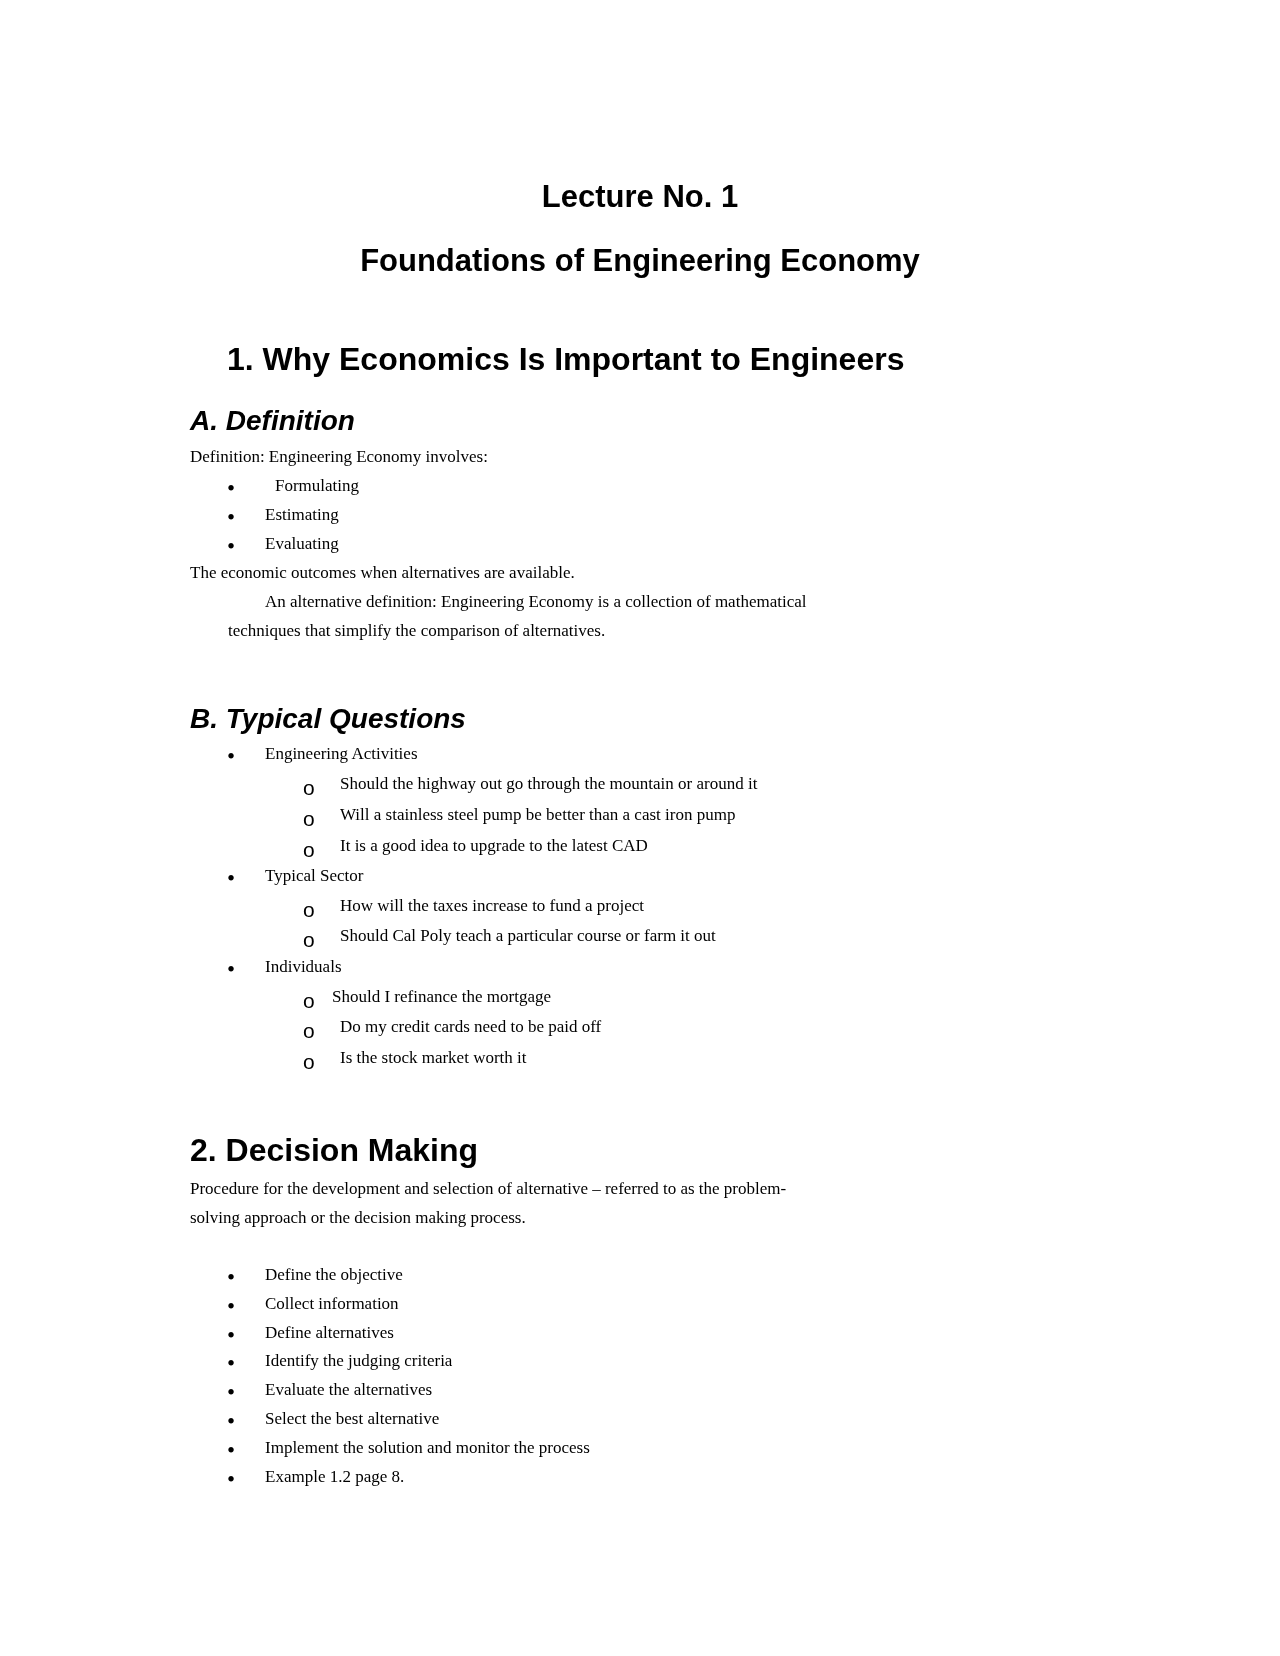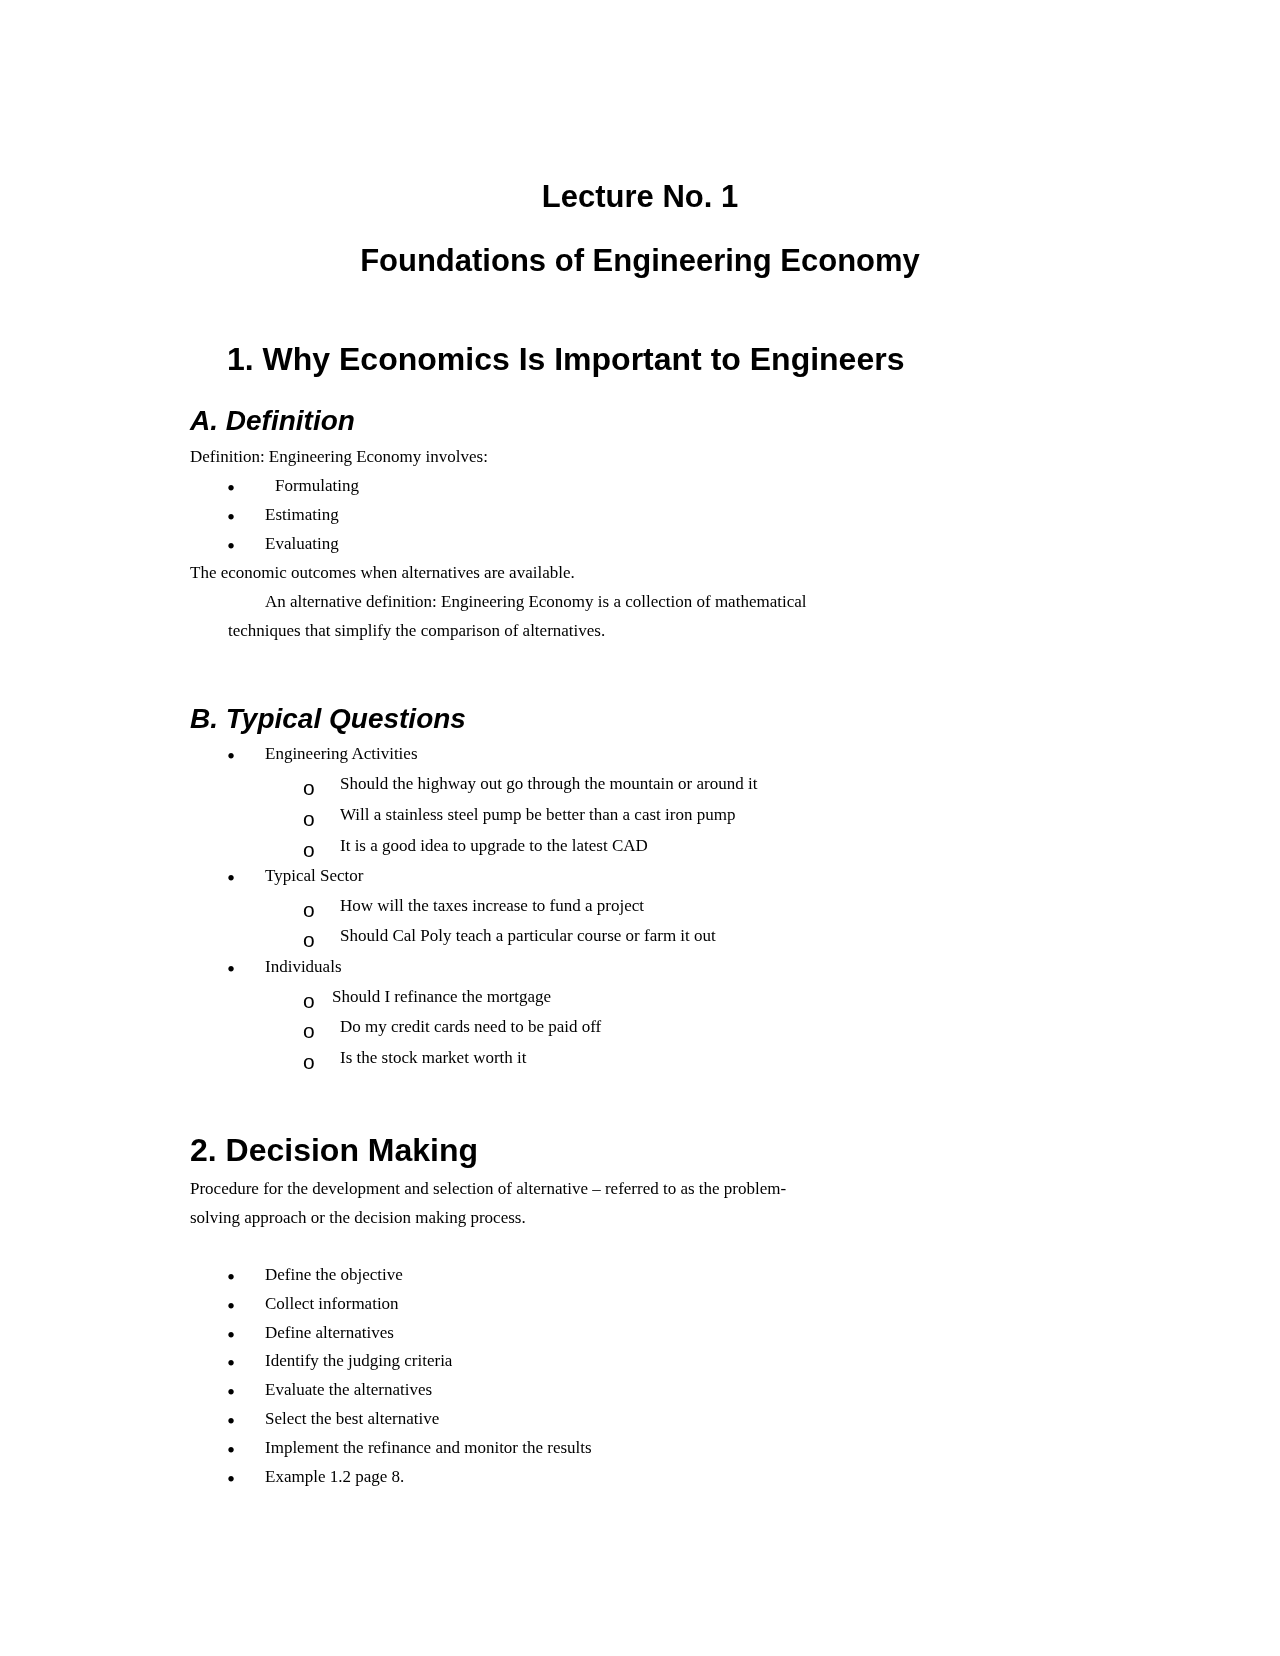--- a/index.html
+++ b/index.html
@@ -107,21 +107,21 @@
     <div>
       <span class="bullet" style="left:227px; top:1381px;">•</span>
       <span class="t serif" style="left:265px; top:1381px;">Evaluate the alternatives</span>
     </div>
     <div>
       <span class="bullet" style="left:227px; top:1410px;">•</span>
       <span class="t serif" style="left:265px; top:1410px;">Select the best alternative</span>
     </div>
     <div>
       <span class="bullet" style="left:227px; top:1439px;">•</span>
-      <span class="t serif" style="left:265px; top:1439px;">Implement the refinance and monitor the results</span>
+      <span class="t serif" style="left:265px; top:1439px;">Implement the solution and monitor the process</span>
     </div>
     <div>
       <span class="bullet" style="left:227px; top:1468px;">•</span>
       <span class="t serif" style="left:265px; top:1468px;">Example 1.2 page 8.</span>
     </div>
   </div>
 
 </div>
 
 </body></html>

